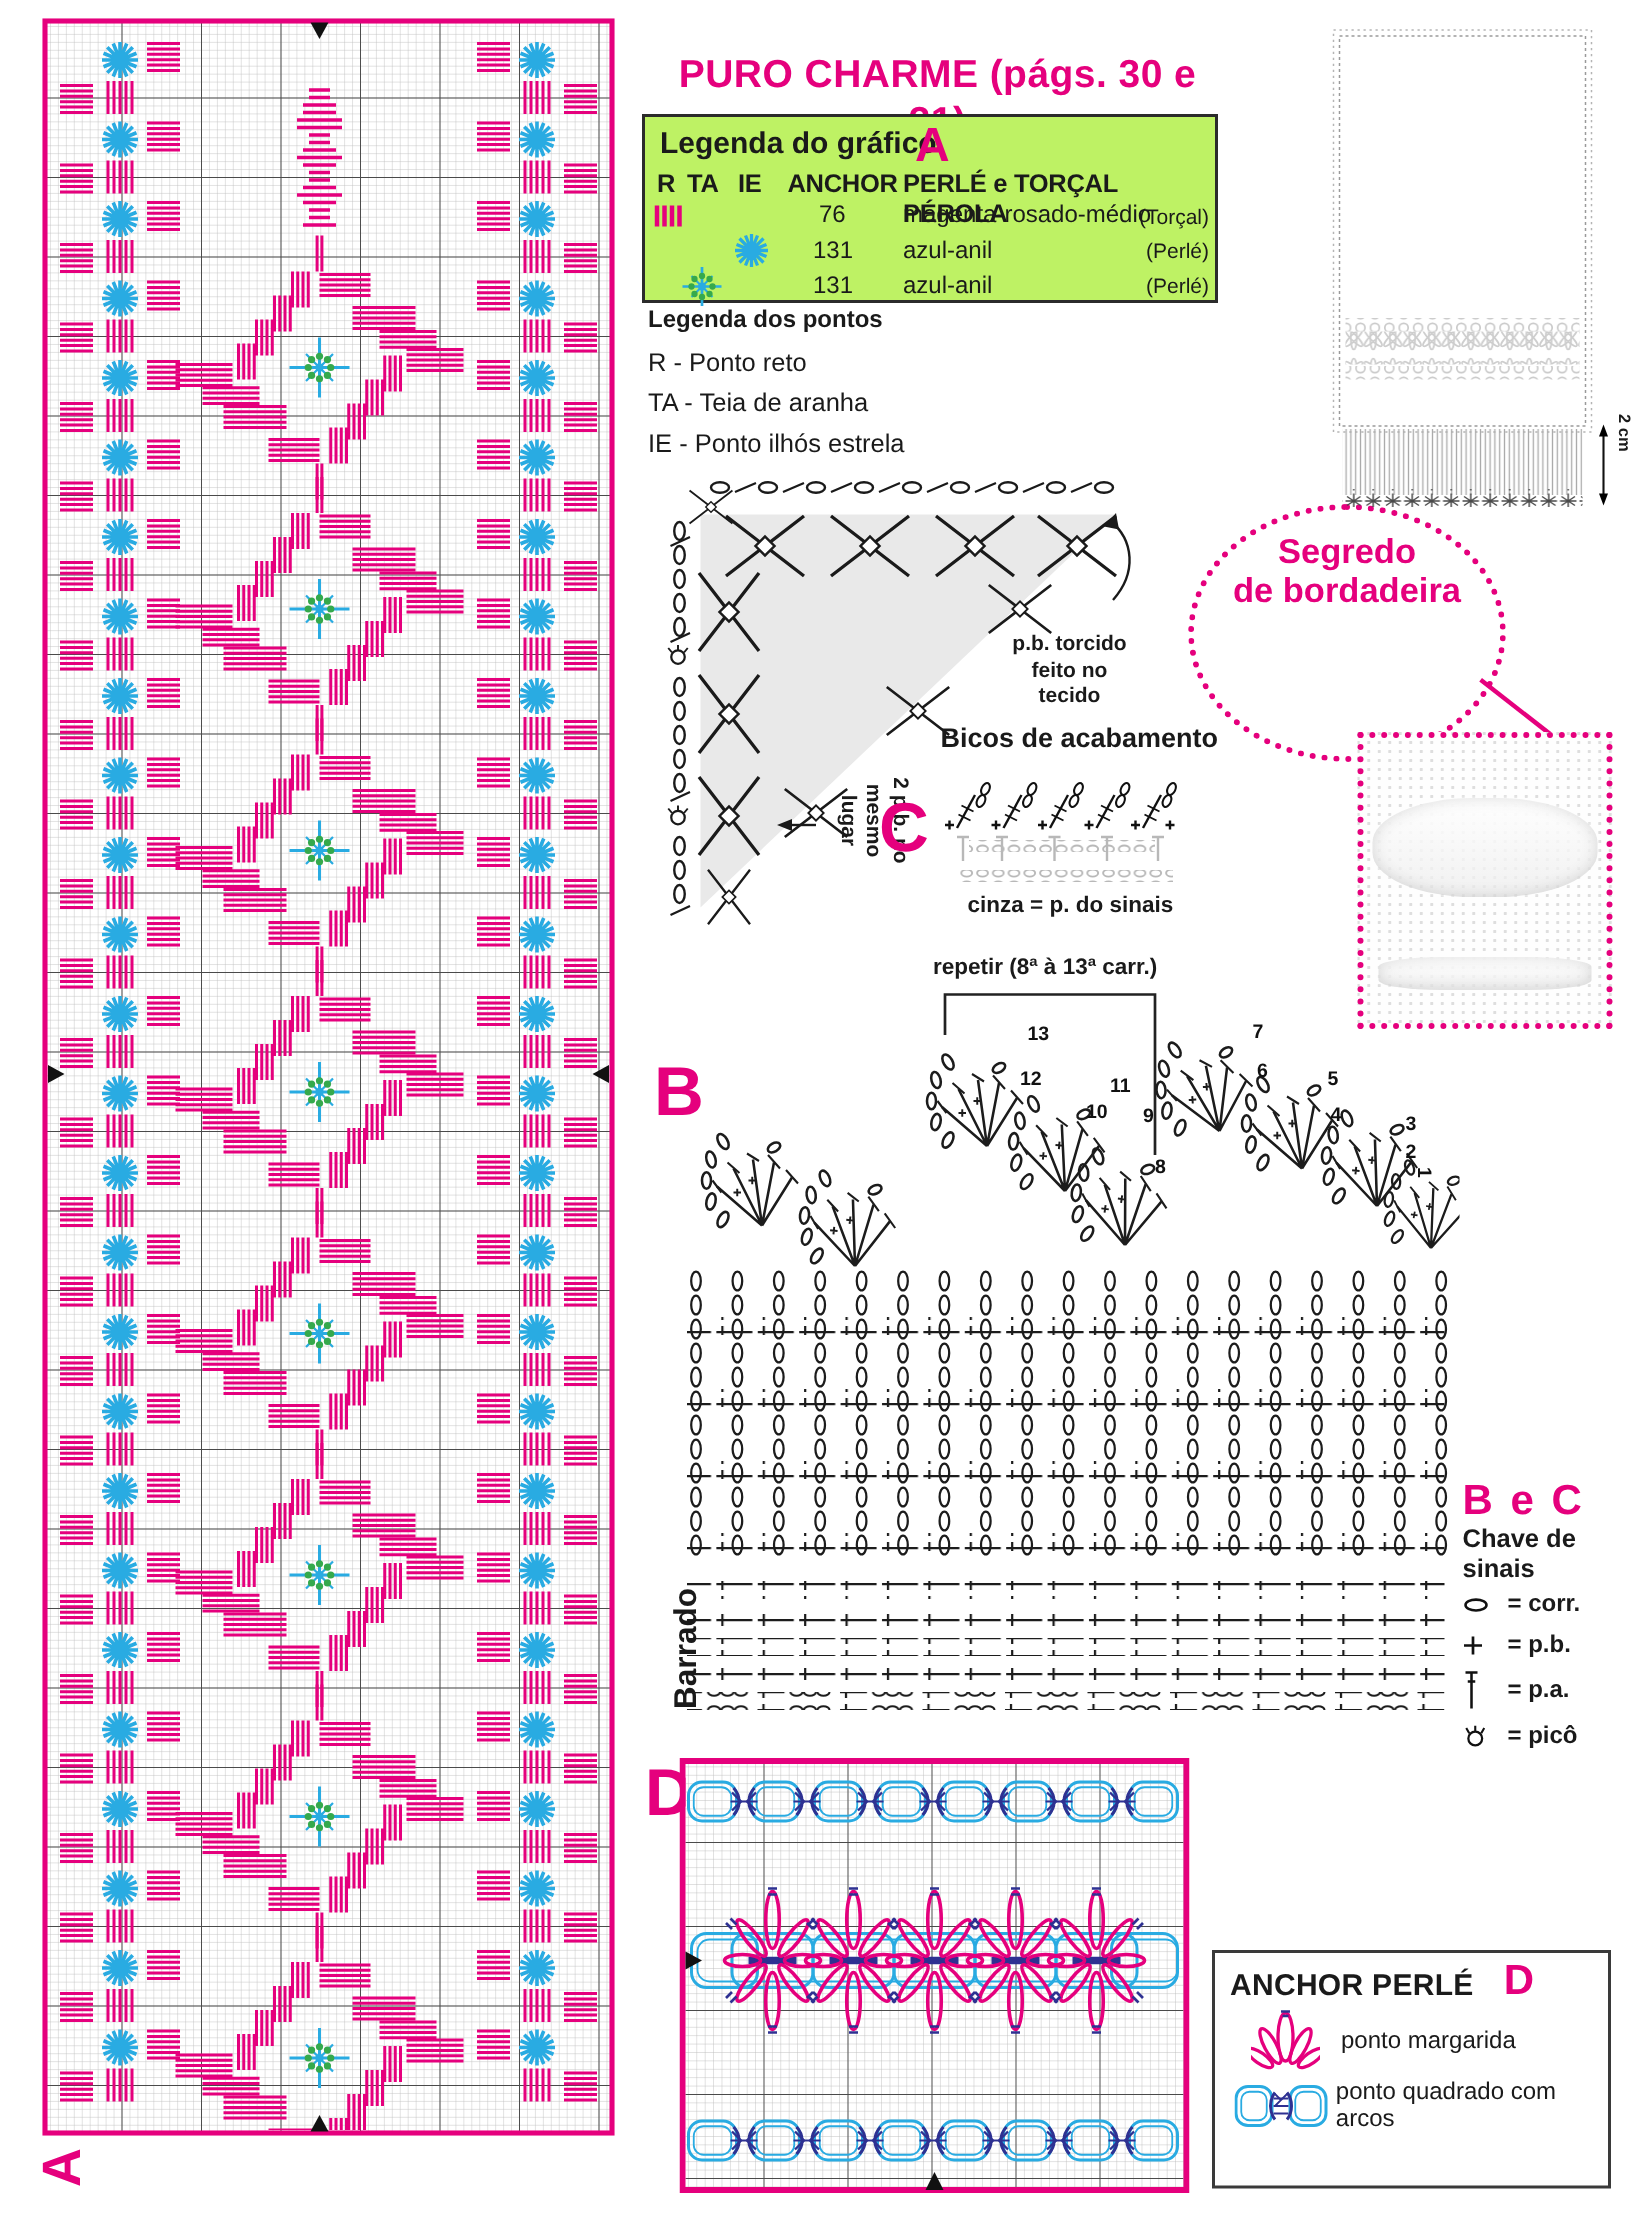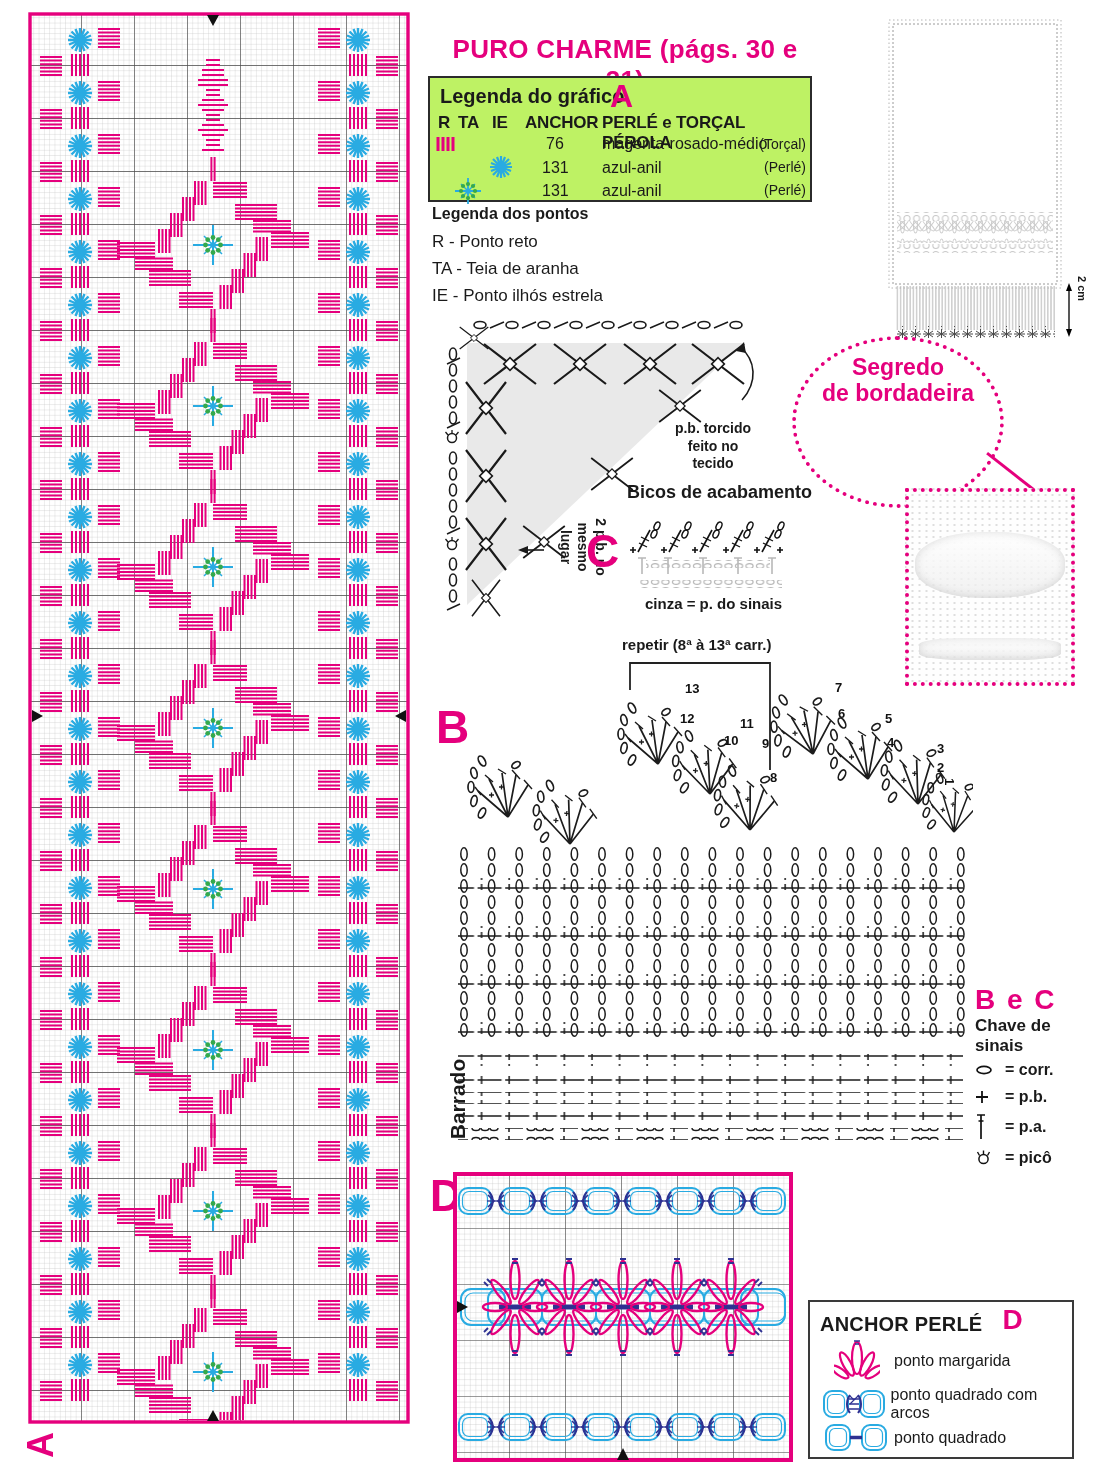--- a/index.html
+++ b/index.html
@@ -650,29 +650,15 @@
             </g>
         <g fill="none" stroke="#2E3192">
               <path d="M27,6C23,11 23,19 27,24M35,6C39,11 39,19 35,24" stroke-width="2"></path>
         <path d="M26,10H36M26,15H36M26,20H36" stroke-width="1.3"></path>
         <path d="M27,7L31,11L27,15M35,7L31,11" stroke-width="1.2"></path>
             </g>
       </svg>
         </span>
       <span class="ab-lb">ponto quadrado com arcos</span>
     </div>
-    <div class="ab-row">
-      <span class="ab-ic">
-          <svg width="64" height="28">
-        <g fill="none" stroke="#29ABE2">
-              <rect x="1" y="1" width="24" height="25" rx="8" stroke-width="2"></rect>
-              <rect x="4.5" y="4.5" width="17" height="18" rx="5.5" stroke-width="1.2"></rect>
-        <rect x="37" y="1" width="24" height="25" rx="8" stroke-width="2"></rect>
-              <rect x="40.5" y="4.5" width="17" height="18" rx="5.5" stroke-width="1.2"></rect>
-            </g>
-        <path d="M25,13.5H37" stroke="#2E3192" stroke-width="3.5"></path>
-      </svg>
-        </span>
-      <span class="ab-lb">ponto quadrado</span>
-    </div>
   </div>
 
 </div>
 
 </body></html>

